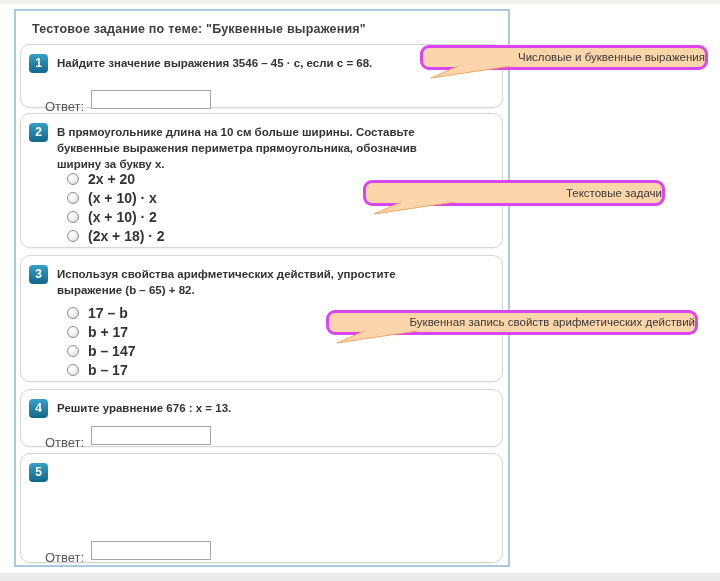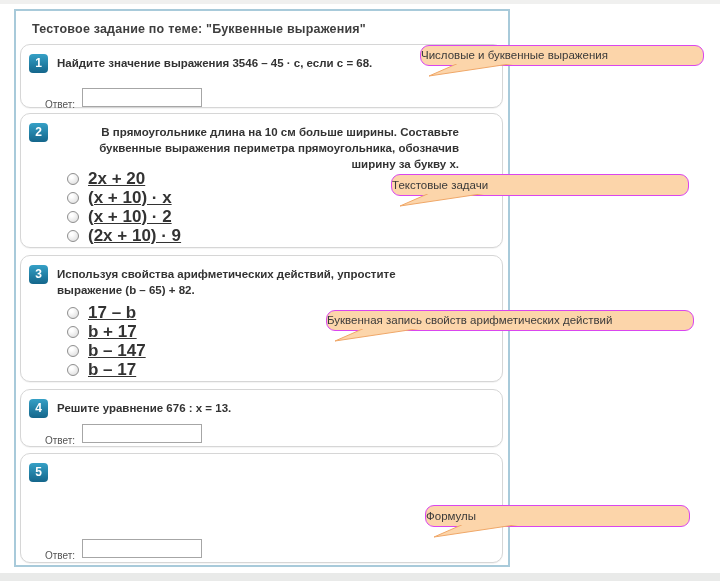--- a/index.html
+++ b/index.html
@@ -14,29 +14,29 @@
   .card{position:absolute;background:#ffffff;border:1px solid #d6d6d6;border-radius:10px;box-shadow:0 1px 1px rgba(0,0,0,0.05);}
   .badge{position:absolute;left:8px;top:9px;width:19px;height:19px;border-radius:4px;
          background:linear-gradient(#35a0c6,#14668b);color:#fff;font-weight:bold;font-size:12px;
          text-align:center;line-height:19px;}
   .qtext{position:absolute;left:36px;top:10px;font-size:11.5px;font-weight:bold;color:#333;line-height:16px;}
 
   .options{position:absolute;left:46px;}
   .option{height:19px;display:flex;align-items:center;cursor:pointer;}
   .radio{width:10px;height:10px;border:1px solid #8f8f8f;border-radius:50%;margin-right:9px;flex:0 0 auto;
          background:radial-gradient(circle at 35% 30%, #ffffff 15%, #e6e6e6 70%, #cccccc 100%);}
-  .opt-label{font-size:17px;font-weight:bold;color:#333;text-decoration:underline;}
+  .opt-label{font-size:14px;font-weight:bold;color:#333;}
 
   .answer-row{position:absolute;left:24px;display:flex;align-items:center;}
-  .answer-label{font-size:10px;color:#555;margin-right:7px;margin-top:15px;}
+  .answer-label{font-size:13px;color:#555;margin-right:7px;margin-top:15px;}
   .answer-input{width:112px;height:15px;border:1px solid #a6a6a6;font-size:11px;padding:1px 3px;
                 font-family:"Liberation Sans",sans-serif;}
 
-  .callout{position:absolute;background:#fcd5aa;border:1px solid #d946ef;border-radius:9px;
-           text-align:left;font-size:11.5px;color:#3a3a3a;z-index:5;}
+  .callout{position:absolute;background:#fcd5aa;border:3px solid #d946ef;border-radius:9px;
+           text-align:right;font-size:11.5px;color:#3a3a3a;z-index:5;}
   .callout .label{position:relative;z-index:2;}
   .tail{position:absolute;left:6px;bottom:-12px;z-index:1;}
 </style>
 </head>
 <body>
 
 <div class="screen">
   <div class="strip-top"></div>
   <div class="strip-bottom"></div>
 
@@ -47,37 +47,37 @@
       <div class="badge">1</div>
       <div class="qtext" style="width:430px;">Найдите значение выражения  3546 – 45 · c,  если  c = 68.</div>
       <div class="answer-row" style="top:39px;">
         <span class="answer-label">Ответ:</span>
         <input class="answer-input" type="text" value="" style="">
       </div>
     </div>
 
     <div class="card" style="left:4px;top:102px;width:481px;height:133px;">
       <div class="badge">2</div>
-      <div class="qtext" style="width:402px;text-align:right;">В прямоугольнике длина на 10 см больше ширины. Составьте буквенные выражения периметра прямоугольника, обозначив ширину за букву x.</div>
+      <div class="qtext" style="width:402px;">В прямоугольнике длина на 10 см больше ширины. Составьте буквенные выражения периметра прямоугольника, обозначив ширину за букву x.</div>
       <div class="options" style="top:55px;">
         <div class="option">
           <span class="radio"></span>
           <span class="opt-label">2x + 20</span>
         </div>
         <div class="option">
           <span class="radio"></span>
           <span class="opt-label">(x + 10) · x</span>
         </div>
         <div class="option">
           <span class="radio"></span>
           <span class="opt-label">(x + 10) · 2</span>
         </div>
         <div class="option">
           <span class="radio"></span>
-          <span class="opt-label">(2x + 10) · 9</span>
+          <span class="opt-label">(2x + 18) · 2</span>
         </div>
       </div>
     </div>
 
     <div class="card" style="left:4px;top:244px;width:481px;height:125px;">
       <div class="badge">3</div>
       <div class="qtext" style="width:372px;">Используя свойства арифметических действий, упростите выражение  (b – 65) + 82.</div>
       <div class="options" style="top:47px;">
         <div class="option">
           <span class="radio"></span>
@@ -116,34 +116,28 @@
     </div>
   </div>
 
   <div class="callout" style="left:420px;top:45px;width:282px;height:19px;line-height:19px;">
     <span class="label">Числовые и буквенные выражения</span>
     <svg class="tail" width="110" height="13" viewBox="0 0 110 13">
       <polygon points="34,-2 2,12 96,-2" fill="#fcd5aa" stroke="#efa768" stroke-width="1"></polygon>
     </svg>
   </div>
 
-  <div class="callout" style="left:363px;top:174px;width:296px;height:20px;line-height:20px;margin-left:28px;">
+  <div class="callout" style="left:363px;top:180px;width:296px;height:20px;line-height:20px;">
     <span class="label">Текстовые задачи</span>
     <svg class="tail" width="110" height="13" viewBox="0 0 110 13">
       <polygon points="34,-2 2,12 96,-2" fill="#fcd5aa" stroke="#efa768" stroke-width="1"></polygon>
     </svg>
   </div>
 
   <div class="callout" style="left:326px;top:310px;width:366px;height:19px;line-height:19px;">
     <span class="label">Буквенная запись свойств арифметических действий</span>
     <svg class="tail" width="110" height="13" viewBox="0 0 110 13">
       <polygon points="34,-2 2,12 96,-2" fill="#fcd5aa" stroke="#efa768" stroke-width="1"></polygon>
     </svg>
   </div>
 
 
-  <div class="callout" style="left:425px;top:505px;width:263px;height:20px;line-height:20px;">
-    <span class="label">Формулы</span>
-    <svg class="tail" width="110" height="13" viewBox="0 0 110 13">
-      <polygon points="34,-2 2,12 96,-2" fill="#fcd5aa" stroke="#efa768" stroke-width="1"></polygon>
-    </svg>
-  </div>
 </div>
 
 </body></html>

